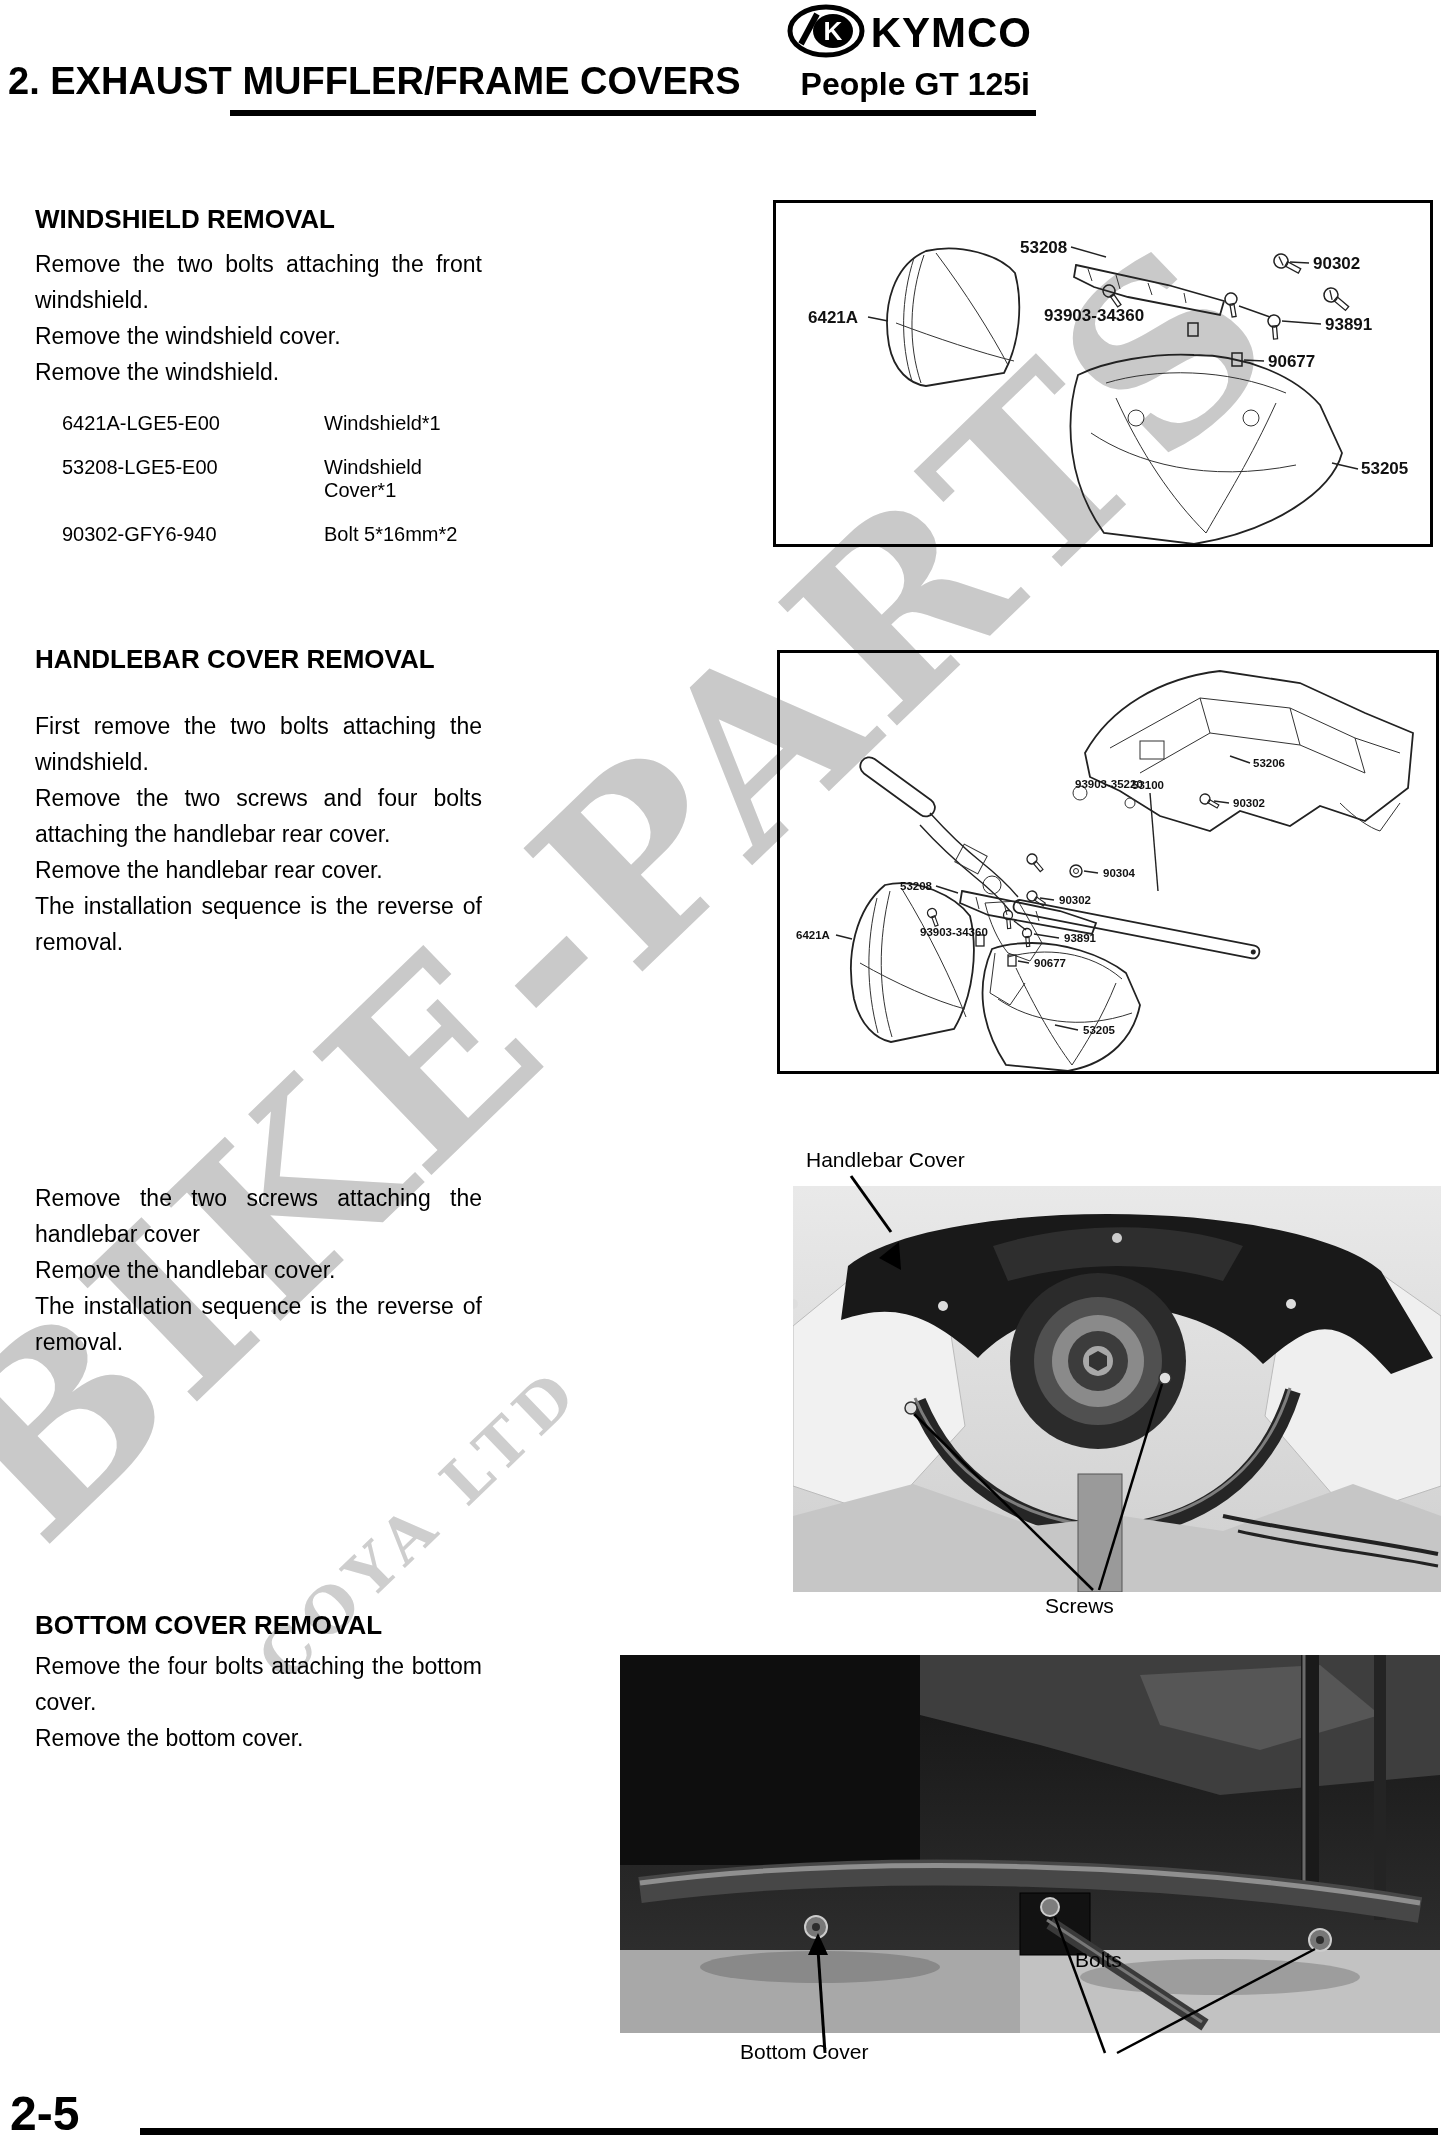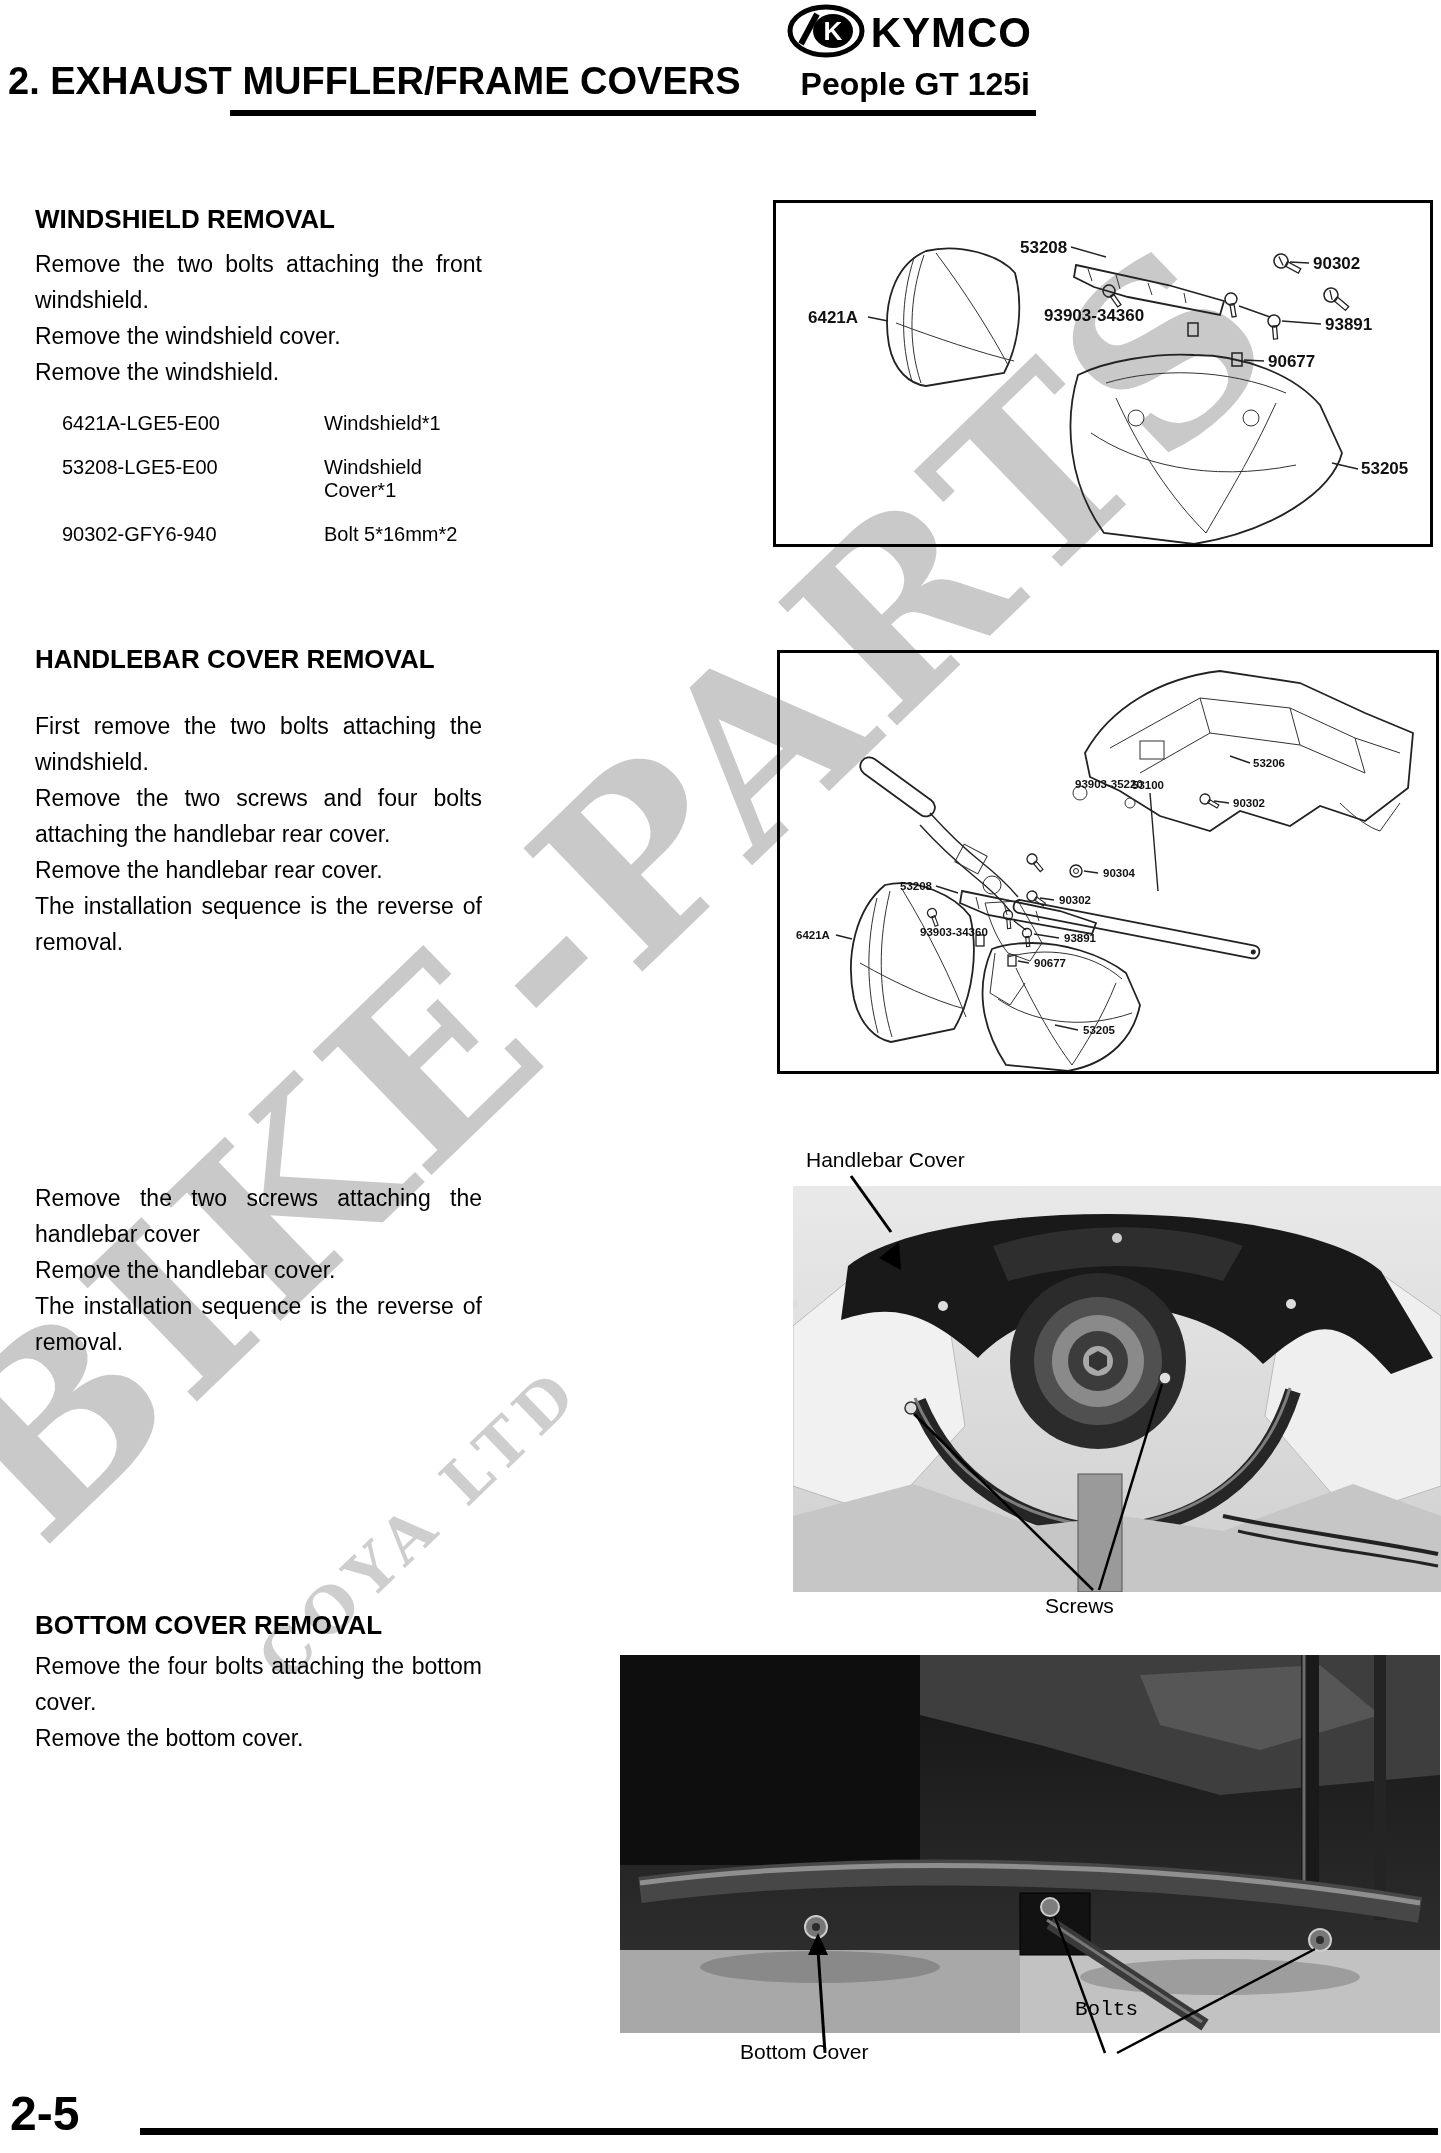--- a/index.html
+++ b/index.html
@@ -352,18 +352,18 @@
   </div>
 
   <svg class="z4" style="left:620px; top:1655px; pointer-events:none;" width="820" height="470" viewBox="0 0 820 470">
     <line x1="205" y1="398" x2="198" y2="295" stroke="#000" stroke-width="3"></line>
     <polygon points="198,278 188,300 208,300" fill="#000"></polygon>
     <line x1="485" y1="398" x2="435" y2="262" stroke="#000" stroke-width="2.5"></line>
     <line x1="497" y1="398" x2="695" y2="294" stroke="#000" stroke-width="2.5"></line>
   </svg>
 
   <div class="z4 caption" style="left:740px; top:2040px;">Bottom Cover</div>
-  <div class="z4 caption" style="left:1075px; top:1998px;font-family:Liberation Mono, monospace;">Bolts</div>
+  <div class="z4 caption" style="left:1075px; top:1948px;">Bolts</div>
 
   <div class="z2 page-number">2-5</div>
   <div class="z2 bottom-rule"></div>
 
 </div>
 
 </body></html>

